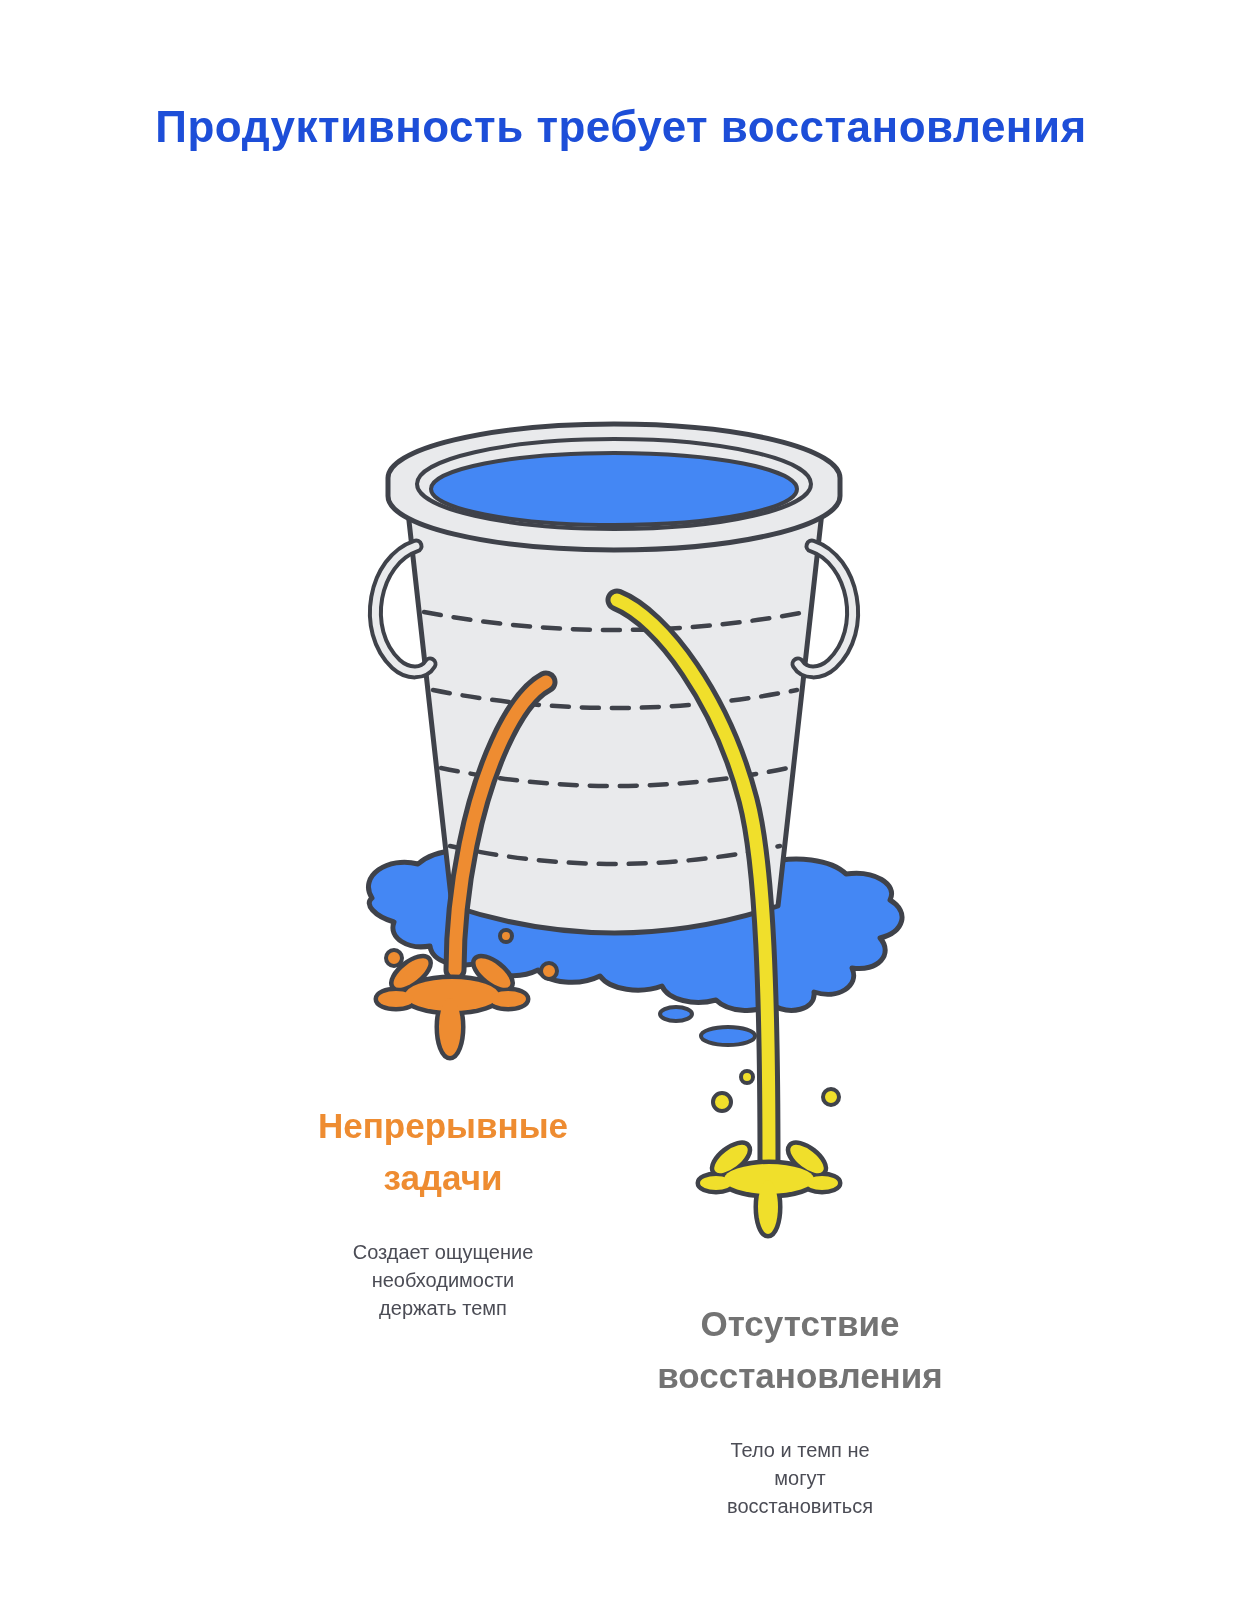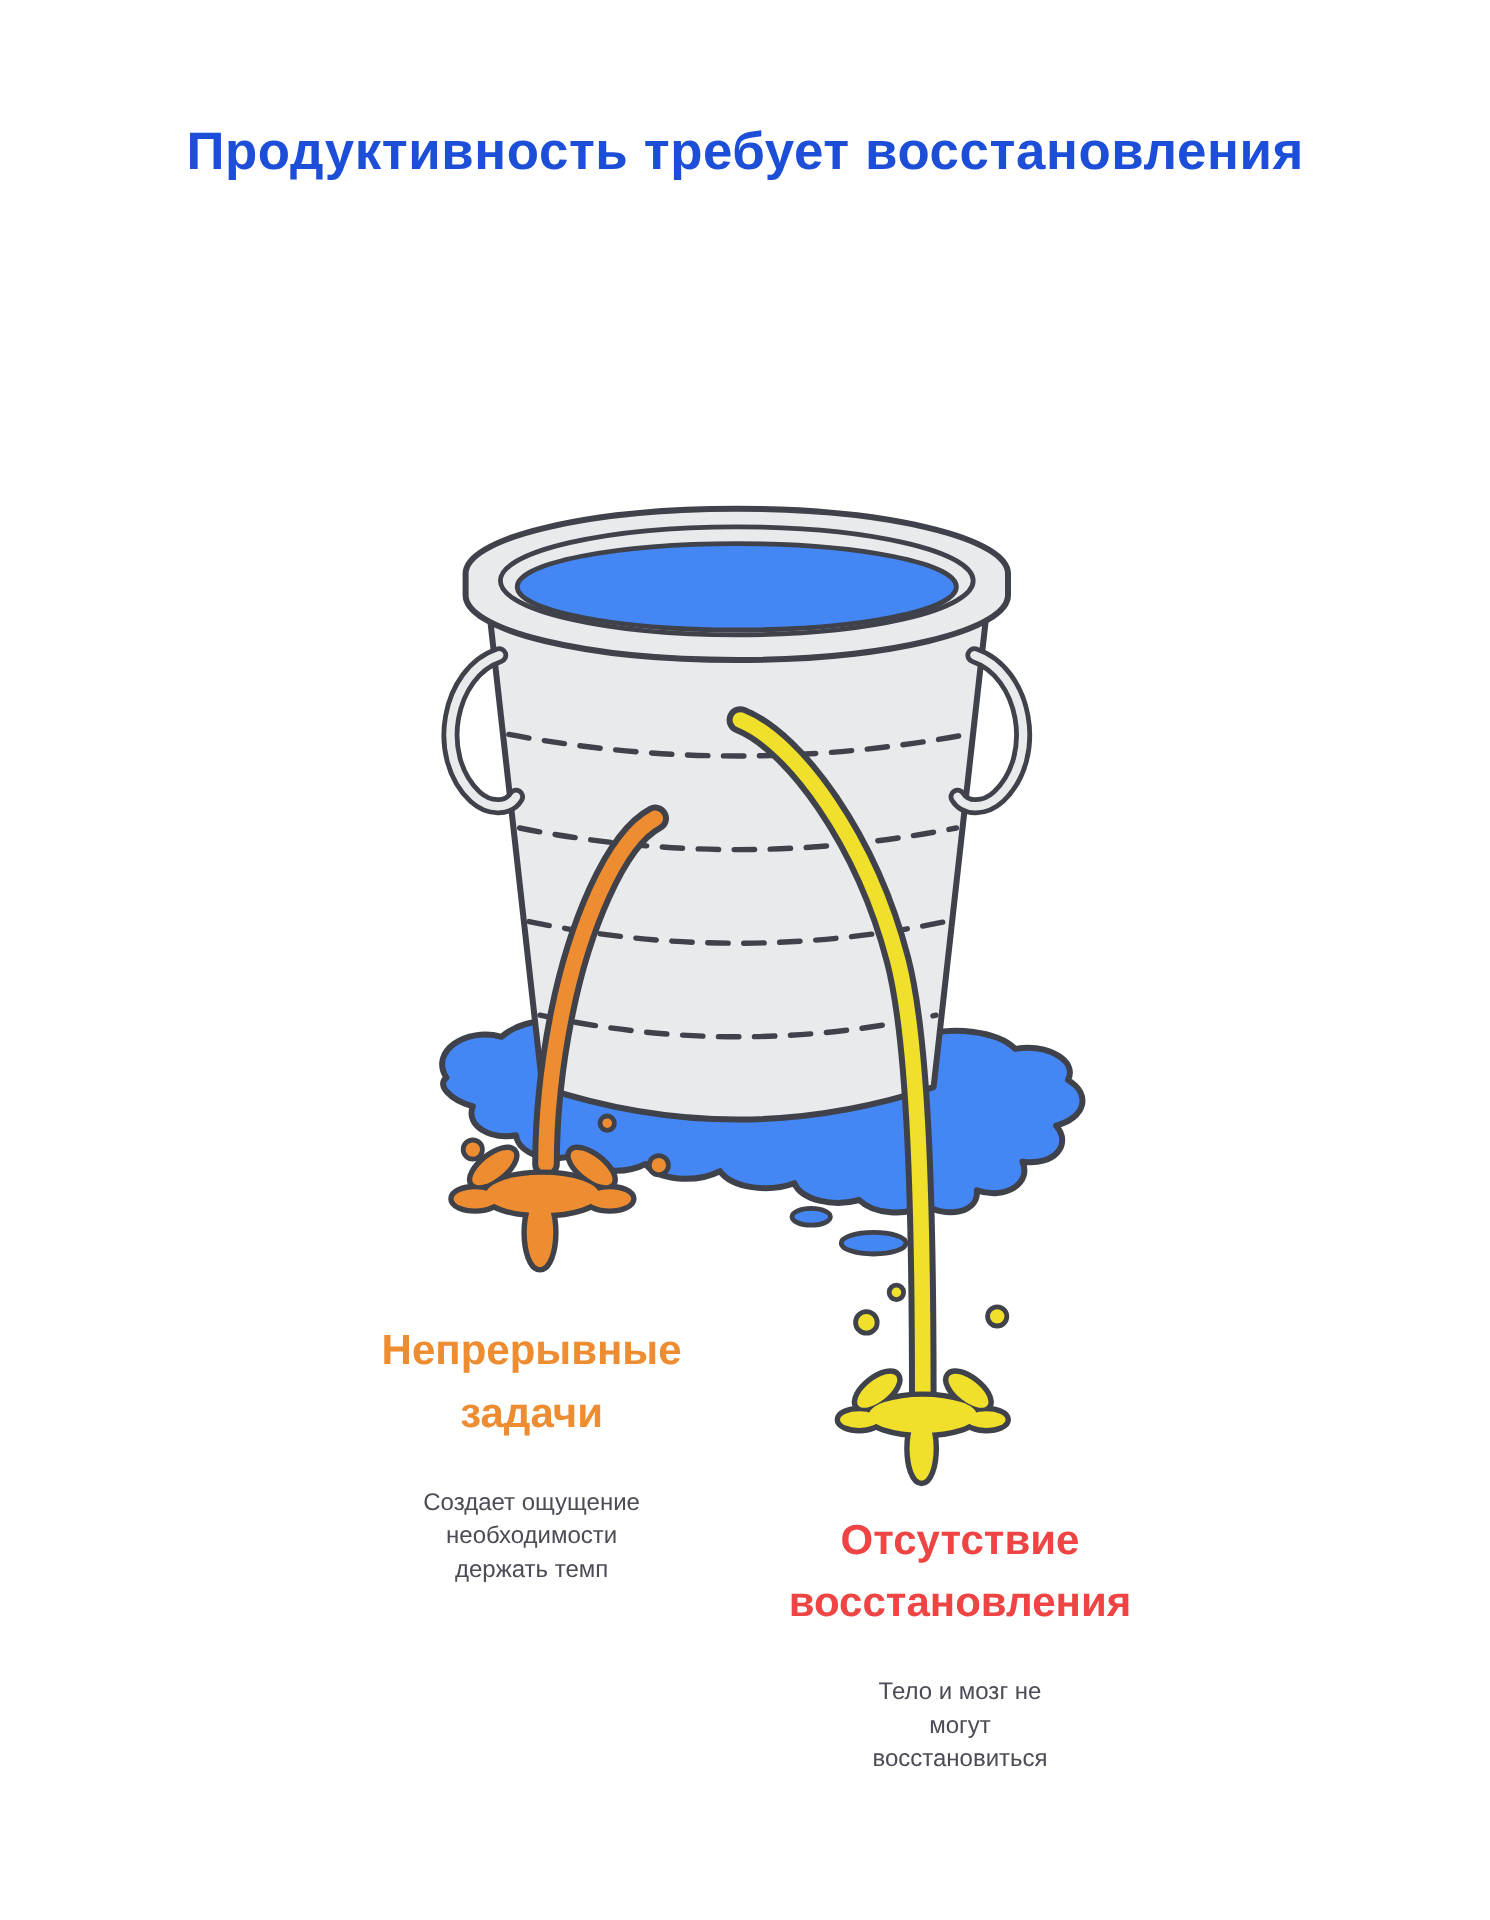--- a/index.html
+++ b/index.html
@@ -15,21 +15,21 @@
   .title {
     position: absolute; top: 102px; left: 0; width: 100%;
     text-align: center; font-size: 44px; font-weight: 700;
     color: #1d4ed8; letter-spacing: 0.5px;
   }
 
   .label { position: absolute; text-align: center; white-space: pre-line; }
   .heading { font-size: 35px; font-weight: 700; line-height: 1.48; }
   .desc { font-size: 20px; color: #4B4C55; line-height: 1.42; margin-top: 16px; }
   .orange-text { color: #EE8C31; text-align: center; }
-  .yellow-text { color: #ef4444; }
+  .yellow-text { color: #737373; margin-top: 40px; }
 
   #label-left  { left: 283px; top: 1082px; width: 320px; }
   #label-right { left: 640px; top: 1240px; width: 320px; }
 
   
   .ol { stroke: #3F424A; }
   .dash {
     stroke: #3F424A; stroke-width: 4.5; fill: none;
     stroke-dasharray: 17 13; stroke-linecap: round;
   }
@@ -124,18 +124,18 @@
     <div class="heading orange-text">Непрерывные
 задачи</div>
     <div class="desc">Создает ощущение
 необходимости
 держать темп</div>
   </div>
 
   <div class="label" id="label-right">
     <div class="heading yellow-text">Отсутствие
 восстановления</div>
-    <div class="desc">Тело и мозг не
+    <div class="desc">Тело и темп не
 могут
 восстановиться</div>
   </div>
 
 </div>
 
 </body></html>

